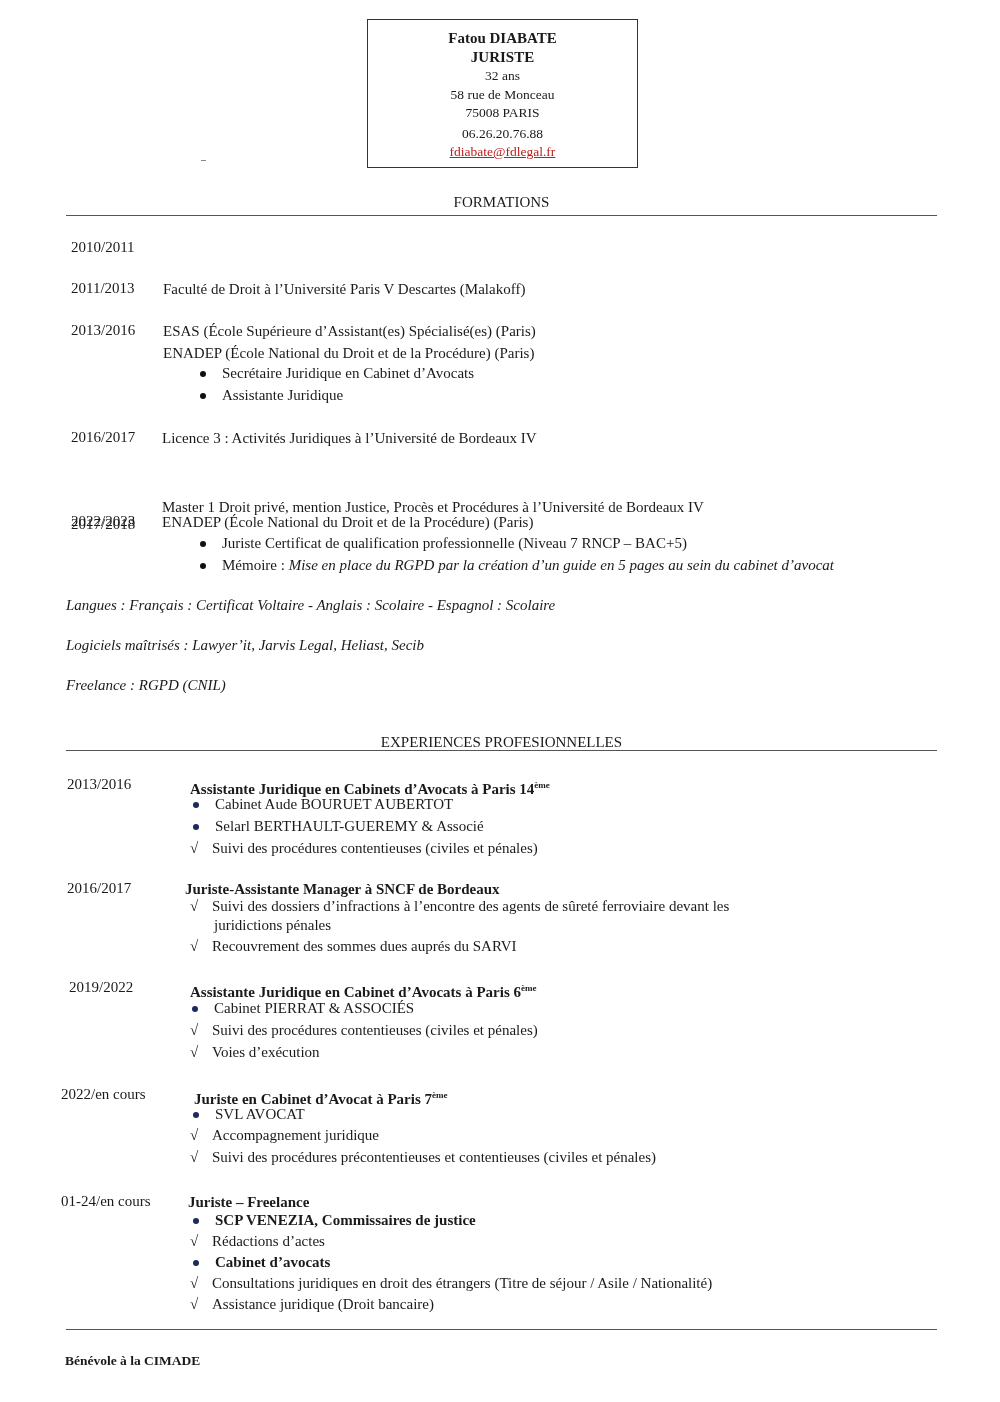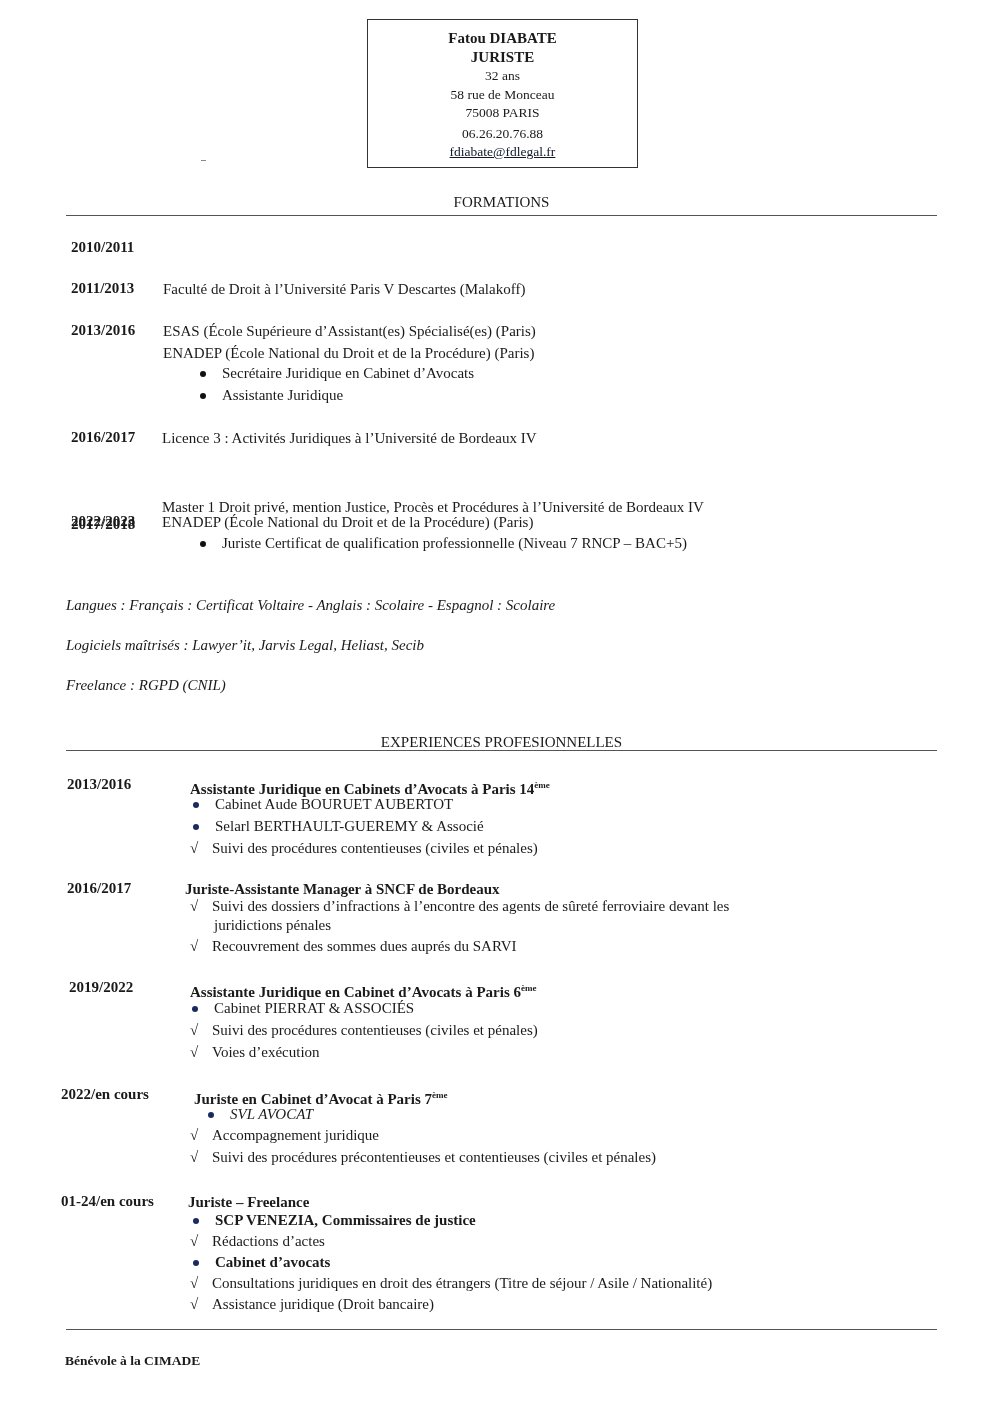--- a/index.html
+++ b/index.html
@@ -1,26 +1,26 @@
 <!DOCTYPE html>
 <html><head>
 <meta charset="utf-8">
 <style>
   html, body { margin:0; padding:0; background:#fff; }
   body { width:1000px; height:1402px; position:relative; font-family:"Liberation Serif", serif; color:#1a1a1a; overflow:hidden; }
   .page { position:absolute; left:0; top:0; width:1000px; height:1402px; }
   .header-box { position:absolute; left:367px; top:19px; width:271px; height:149px; border:1.5px solid #333; box-sizing:border-box; text-align:center; font-size:13.5px; line-height:18.5px; padding-top:9px; }
   .header-box .name, .header-box .role { font-weight:bold; font-size:15px; line-height:19px; }
-  .header-box .email { color:#0f172a; text-decoration:underline; }
+  .header-box .email { color:#b91c1c; text-decoration:underline; }
   .header-box .phone { margin-top:2px; }
   .dash { position:absolute; left:201px; top:160px; width:5px; height:1px; background:#888; }
   .section-title { position:absolute; left:66px; width:871px; text-align:center; font-size:15px; }
   .rule { position:absolute; left:66px; width:871px; height:1px; background:#555; }
   .row { position:absolute; font-size:15px; line-height:22px; white-space:nowrap; }
-  .yr { position:absolute; font-weight:bold; font-size:15px; white-space:nowrap; }
+  .yr { position:absolute; font-weight:normal; font-size:15px; white-space:nowrap; }
   .bul { position:absolute; font-size:15px; white-space:nowrap; }
   .dot { display:inline-block; width:6px; height:6px; background:#111; border-radius:50%; vertical-align:middle; margin-right:16px; position:relative; top:-1px; }
   .dot.navy { background:#1b2a5e; }
   .chk { display:inline-block; width:22px; }
   .ital { font-style:italic; }
   .bold { font-weight:bold; }
   sup { font-size:9px; }
 </style>
 </head>
 <body>
@@ -54,20 +54,21 @@
 
   <div class="yr" style="left:71px; top:429px;">2016/2017</div>
   <div class="row" style="left:162px; top:427px;">Licence 3 : Activités Juridiques à l’Université de Bordeaux IV</div>
 
   <div class="yr" style="left:71px; top:472px;margin-top:44px;">2017/2018</div>
   <div class="row" style="left:162px; top:470px;margin-top:26px;">Master 1 Droit privé, mention Justice, Procès et Procédures à l’Université de Bordeaux IV</div>
 
   <div class="yr" style="left:71px; top:513px;">2022/2023</div>
   <div class="row" style="left:162px; top:511px;">ENADEP (École National du Droit et de la Procédure) (Paris)</div>
   <div class="bul" style="left:200px; top:535px;"><span class="dot"></span><span>Juriste Certificat de qualification professionnelle (Niveau 7 RNCP – BAC+5)</span></div>
+  <div class="bul" style="left:200px; top:557px;"><span class="dot"></span><span>Mémoire : </span><span class="ital">Mise en place du RGPD par la création d’un guide en 5 pages au sein du cabinet d’avocat</span></div>
 
   <div class="row ital" style="left:66px; top:594px;">Langues : Français : Certificat Voltaire - Anglais : Scolaire - Espagnol : Scolaire</div>
   <div class="row ital" style="left:66px; top:634px;">Logiciels maîtrisés : Lawyer’it, Jarvis Legal, Heliast, Secib</div>
   <div class="row ital" style="left:66px; top:674px;">Freelance : RGPD (CNIL)</div>
 
   <div class="section-title" style="top:734px;">EXPERIENCES PROFESIONNELLES</div>
   <div class="rule" style="top:750px;"></div>
 
   <div id="exp-container">
       <div class="yr" style="left: 67px; top: 776px;">2013/2016</div>
@@ -80,21 +81,21 @@
       <div class="bul" style="left: 190px; top: 898px;"><span class="chk">√</span><span>Suivi des dossiers d’infractions à l’encontre des agents de sûreté ferroviaire devant les</span></div>
       <div class="bul" style="left: 214px; top: 917px;"><span>juridictions pénales</span></div>
       <div class="bul" style="left: 190px; top: 938px;"><span class="chk">√</span><span>Recouvrement des sommes dues auprés du SARVI</span></div>
       <div class="yr" style="left: 69px; top: 979px;">2019/2022</div>
       <div class="row bold" style="left: 190px; top: 977px;"><span>Assistante Juridique en Cabinet d’Avocats à Paris 6</span><sup>ème</sup></div>
       <div class="bul" style="left: 192px; top: 1000px;"><span class="dot navy"></span><span>Cabinet PIERRAT &amp; ASSOCIÉS</span></div>
       <div class="bul" style="left: 190px; top: 1022px;"><span class="chk">√</span><span>Suivi des procédures contentieuses (civiles et pénales)</span></div>
       <div class="bul" style="left: 190px; top: 1044px;"><span class="chk">√</span><span>Voies d’exécution</span></div>
       <div class="yr" style="left: 61px; top: 1086px;">2022/en cours</div>
       <div class="row bold" style="left: 194px; top: 1084px;"><span>Juriste en Cabinet d’Avocat à Paris 7</span><sup>ème</sup></div>
-      <div class="bul" style="left: 208px; top: 1106px; font-style: italic;"><span class="dot navy"></span><span>SVL AVOCAT</span></div>
+      <div class="bul" style="left: 193px; top: 1106px;"><span class="dot navy"></span><span>SVL AVOCAT</span></div>
       <div class="bul" style="left: 190px; top: 1127px;"><span class="chk">√</span><span>Accompagnement juridique</span></div>
       <div class="bul" style="left: 190px; top: 1149px;"><span class="chk">√</span><span>Suivi des procédures précontentieuses et contentieuses (civiles et pénales)</span></div>
       <div class="yr" style="left: 61px; top: 1193px;">01-24/en cours</div>
       <div class="row bold" style="left: 188px; top: 1191px;"><span>Juriste – Freelance</span></div>
       <div class="bul bold" style="left: 193px; top: 1212px;"><span class="dot navy"></span><span>SCP VENEZIA, Commissaires de justice</span></div>
       <div class="bul" style="left: 190px; top: 1233px;"><span class="chk">√</span><span>Rédactions d’actes</span></div>
       <div class="bul bold" style="left: 193px; top: 1254px;"><span class="dot navy"></span><span>Cabinet d’avocats</span></div>
       <div class="bul" style="left: 190px; top: 1275px;"><span class="chk">√</span><span>Consultations juridiques en droit des étrangers (Titre de séjour / Asile / Nationalité)</span></div>
       <div class="bul" style="left: 190px; top: 1296px;"><span class="chk">√</span><span>Assistance juridique (Droit bancaire)</span></div>
     </div>

